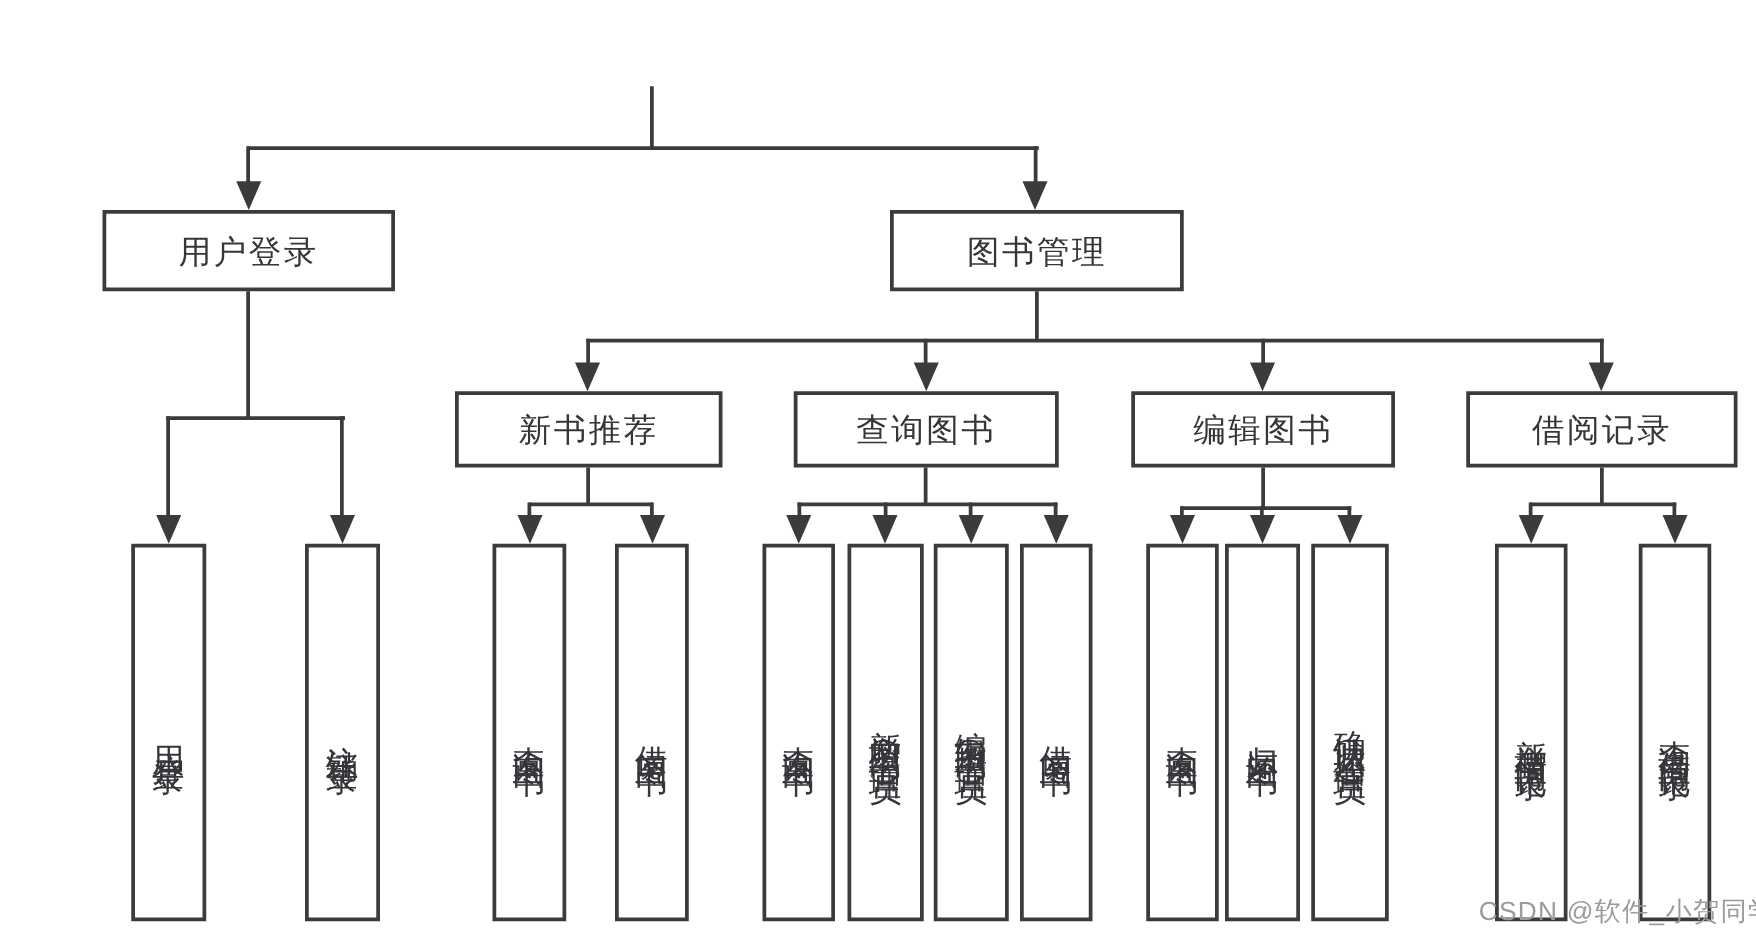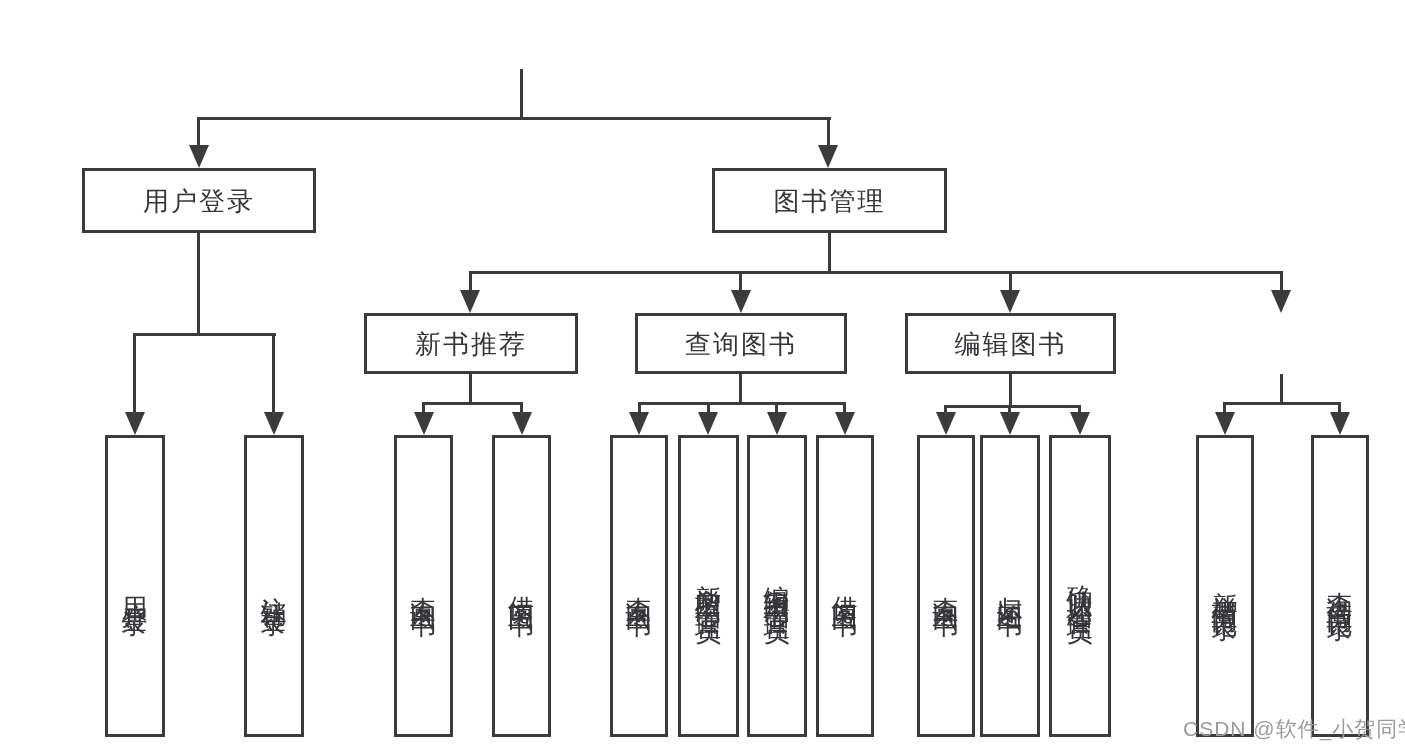--- a/index.html
+++ b/index.html
@@ -94,20 +94,23 @@
 
   <div class="hnode" style="left:364px;top:313px;width:208px;height:55px;">
     <span>新书推荐</span>
   </div>
   <div class="hnode" style="left:635px;top:313px;width:206px;height:55px;">
     <span>查询图书</span>
   </div>
   <div class="hnode" style="left:905px;top:313px;width:205px;height:55px;">
     <span>编辑图书</span>
   </div>
+  <div class="hnode" style="left:1173px;top:313px;width:211px;height:55px;">
+    <span>借阅记录</span>
+  </div>
 
   <div class="ln" style="left:469px;top:374px;width:3px;height:30px;"></div>
   <div class="ln" style="left:423px;top:402px;width:99px;height:3px;"></div>
   <div class="ln" style="left:422px;top:402px;width:3px;height:12px;"></div>
   <div class="arw" style="left:414px;top:412px;"></div>
   <div class="ln" style="left:520px;top:402px;width:3px;height:12px;"></div>
   <div class="arw" style="left:512px;top:412px;"></div>
 
   <div class="ln" style="left:739px;top:374px;width:3px;height:30px;"></div>
   <div class="ln" style="left:638px;top:402px;width:208px;height:3px;"></div>

